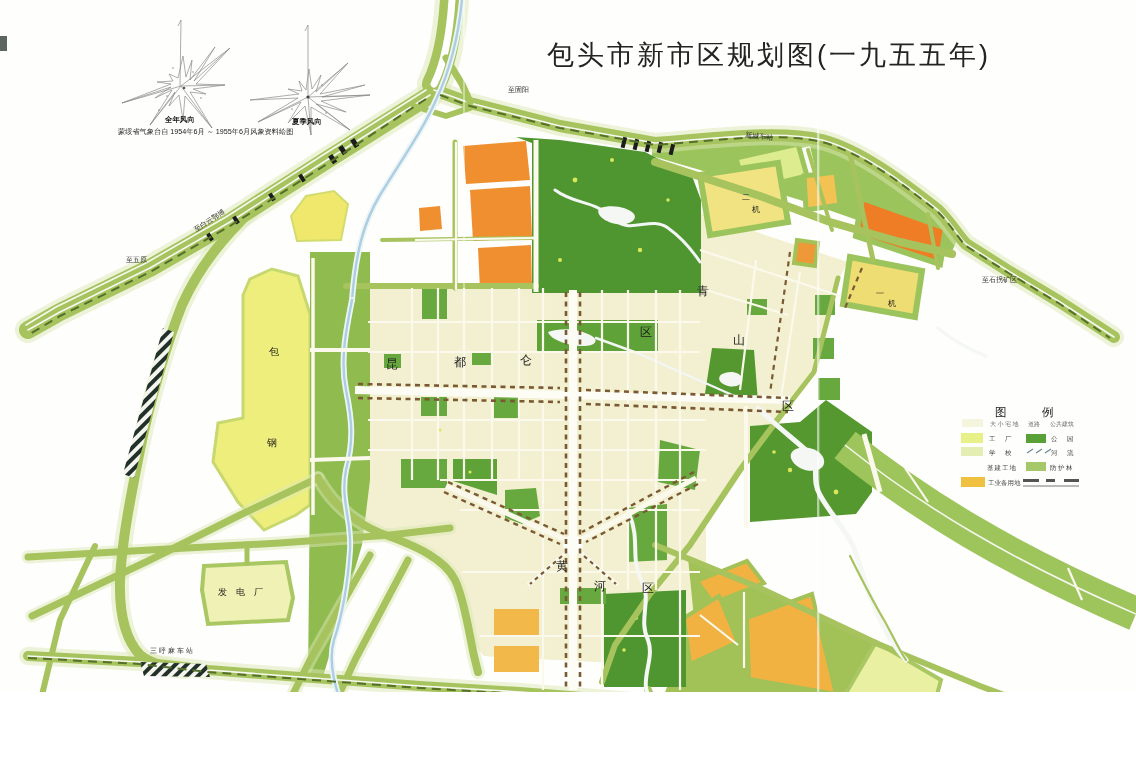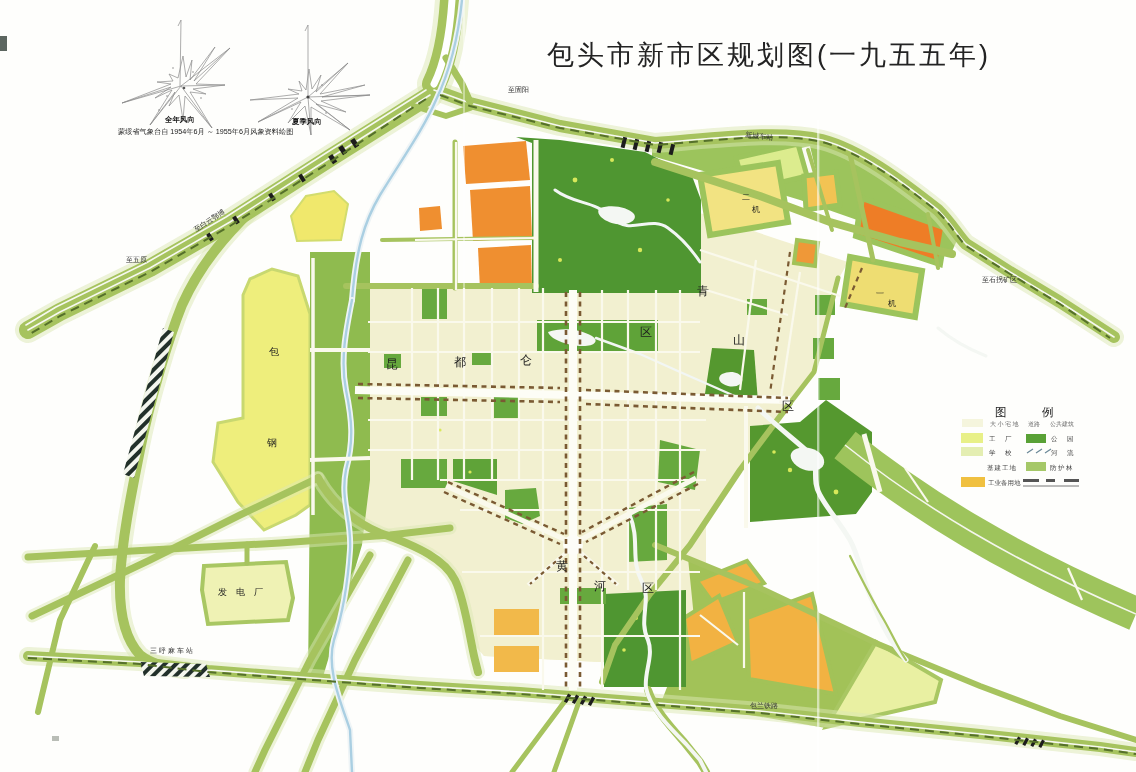--- a/index.html
+++ b/index.html
@@ -1,16 +1,16 @@
 <!DOCTYPE html>
 <html><head>
 <meta charset="utf-8">
 <style>
   html,body{margin:0;padding:0;background:#ffffff;}
-  #map{width:1136px;height:772px;position:relative;font-family:"Liberation Sans",sans-serif;text-decoration:underline;}
+  #map{width:1136px;height:692px;position:relative;font-family:"Liberation Sans",sans-serif;text-decoration:underline;}
   svg{display:block;}
 </style>
 </head>
 <body>
 <div id="map">
 <svg width="1136" height="772" viewBox="0 0 1136 772" xmlns="http://www.w3.org/2000/svg">
 
 <rect x="0" y="0" width="1136" height="772" fill="#fefefc"></rect>
 
 <defs>

